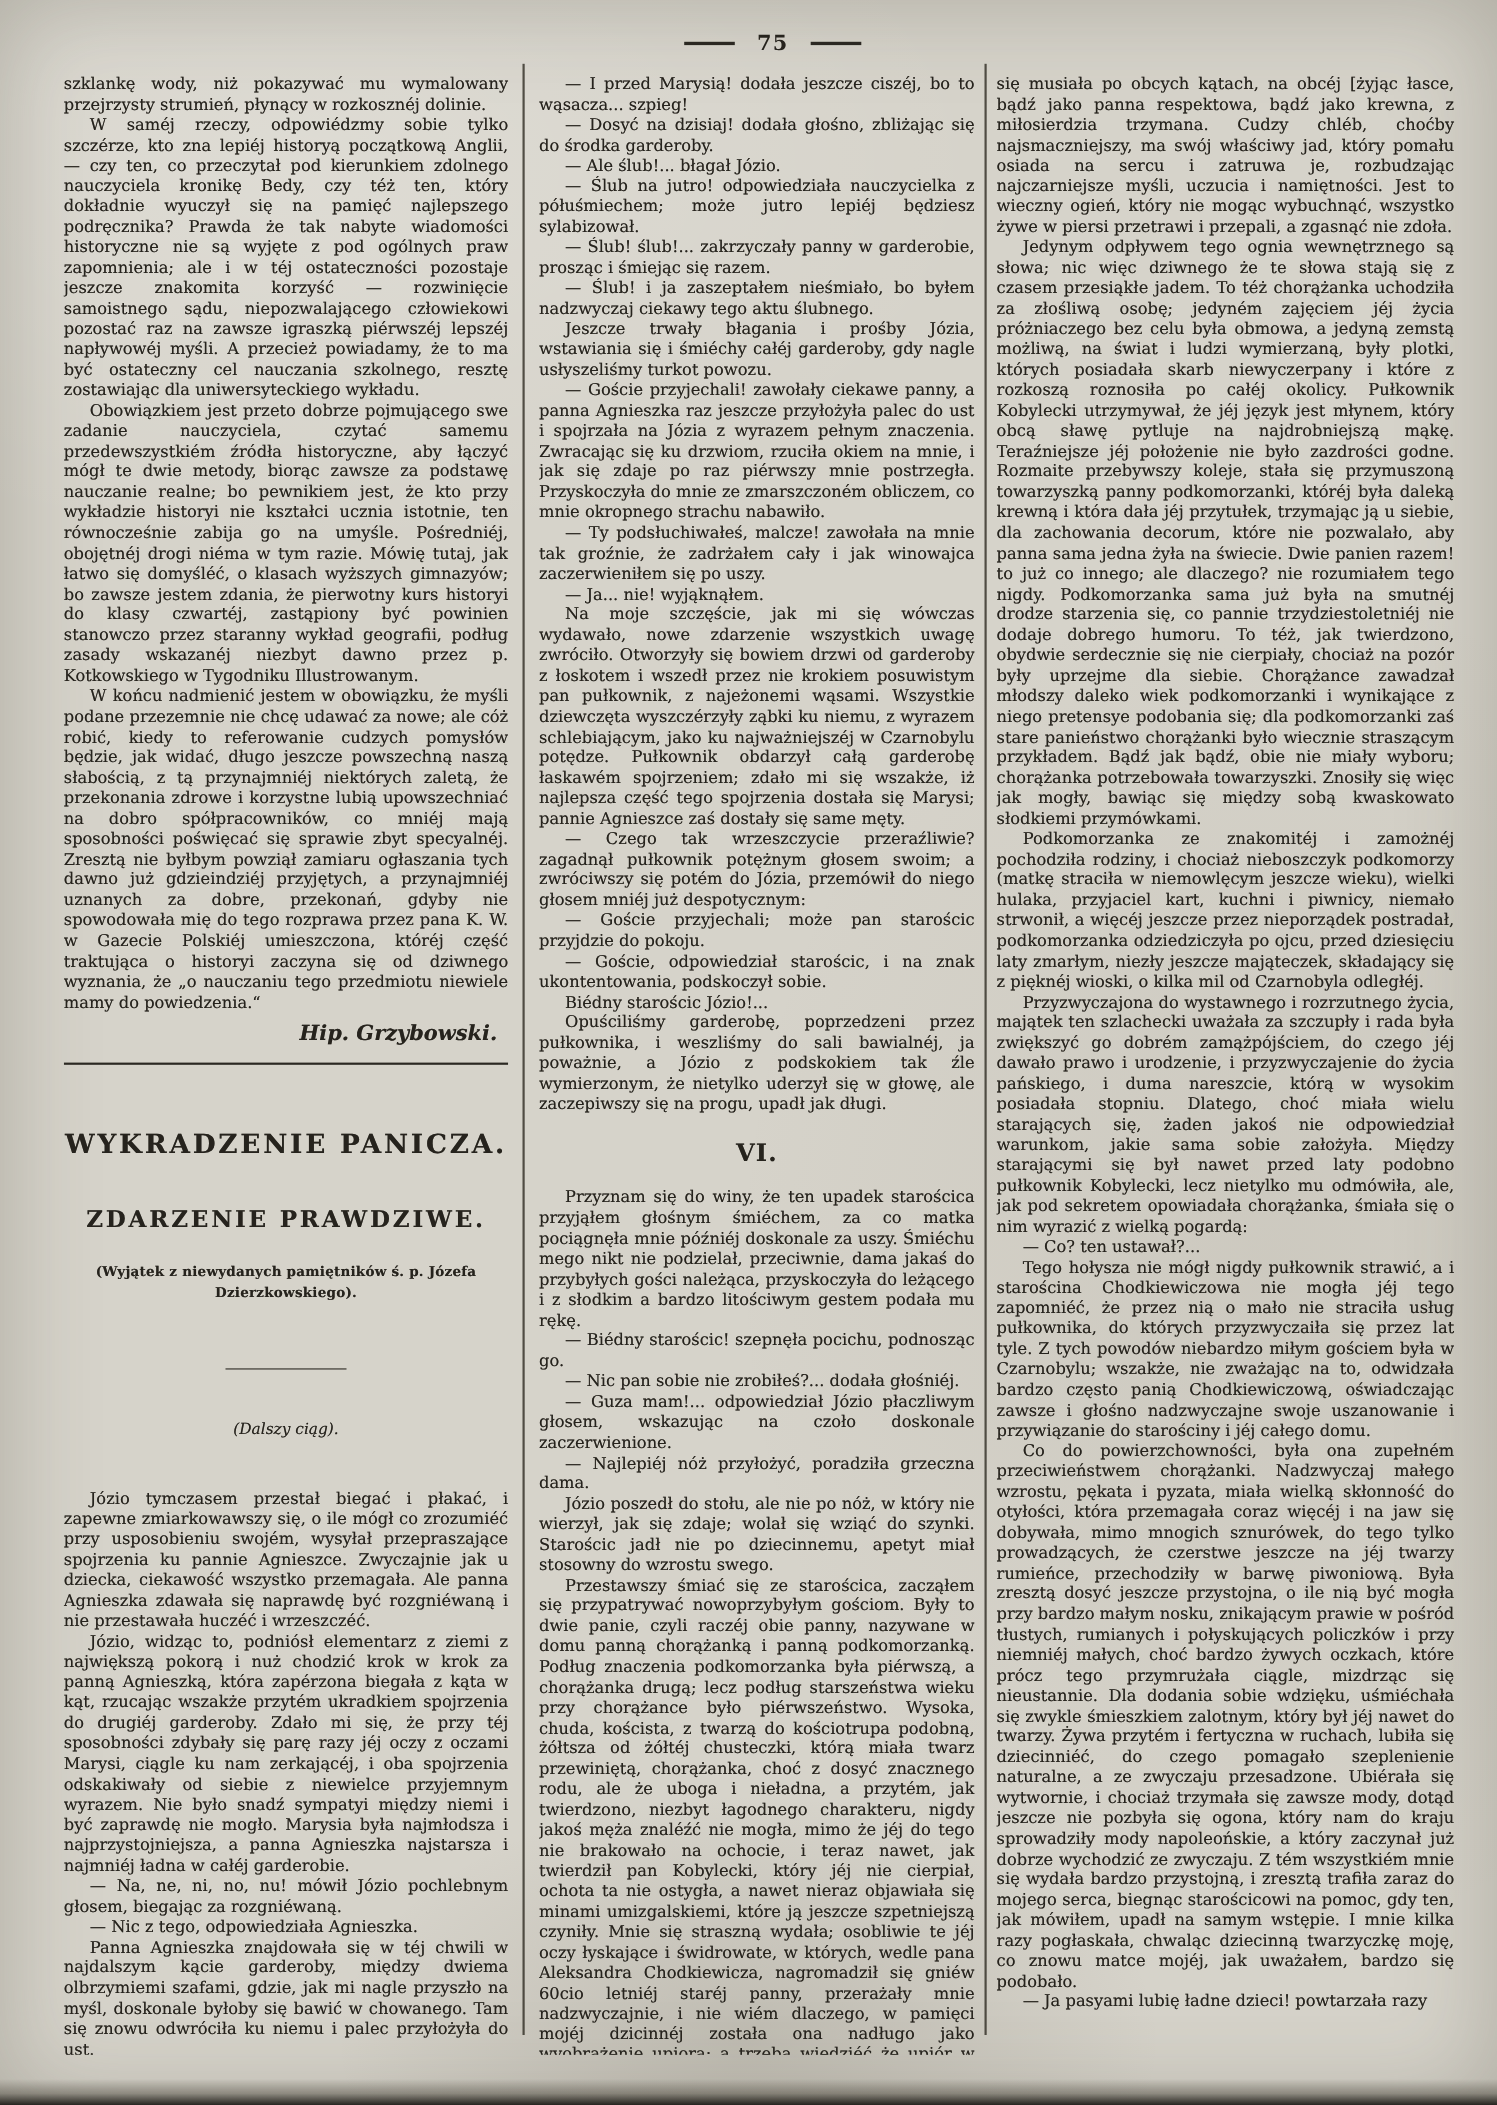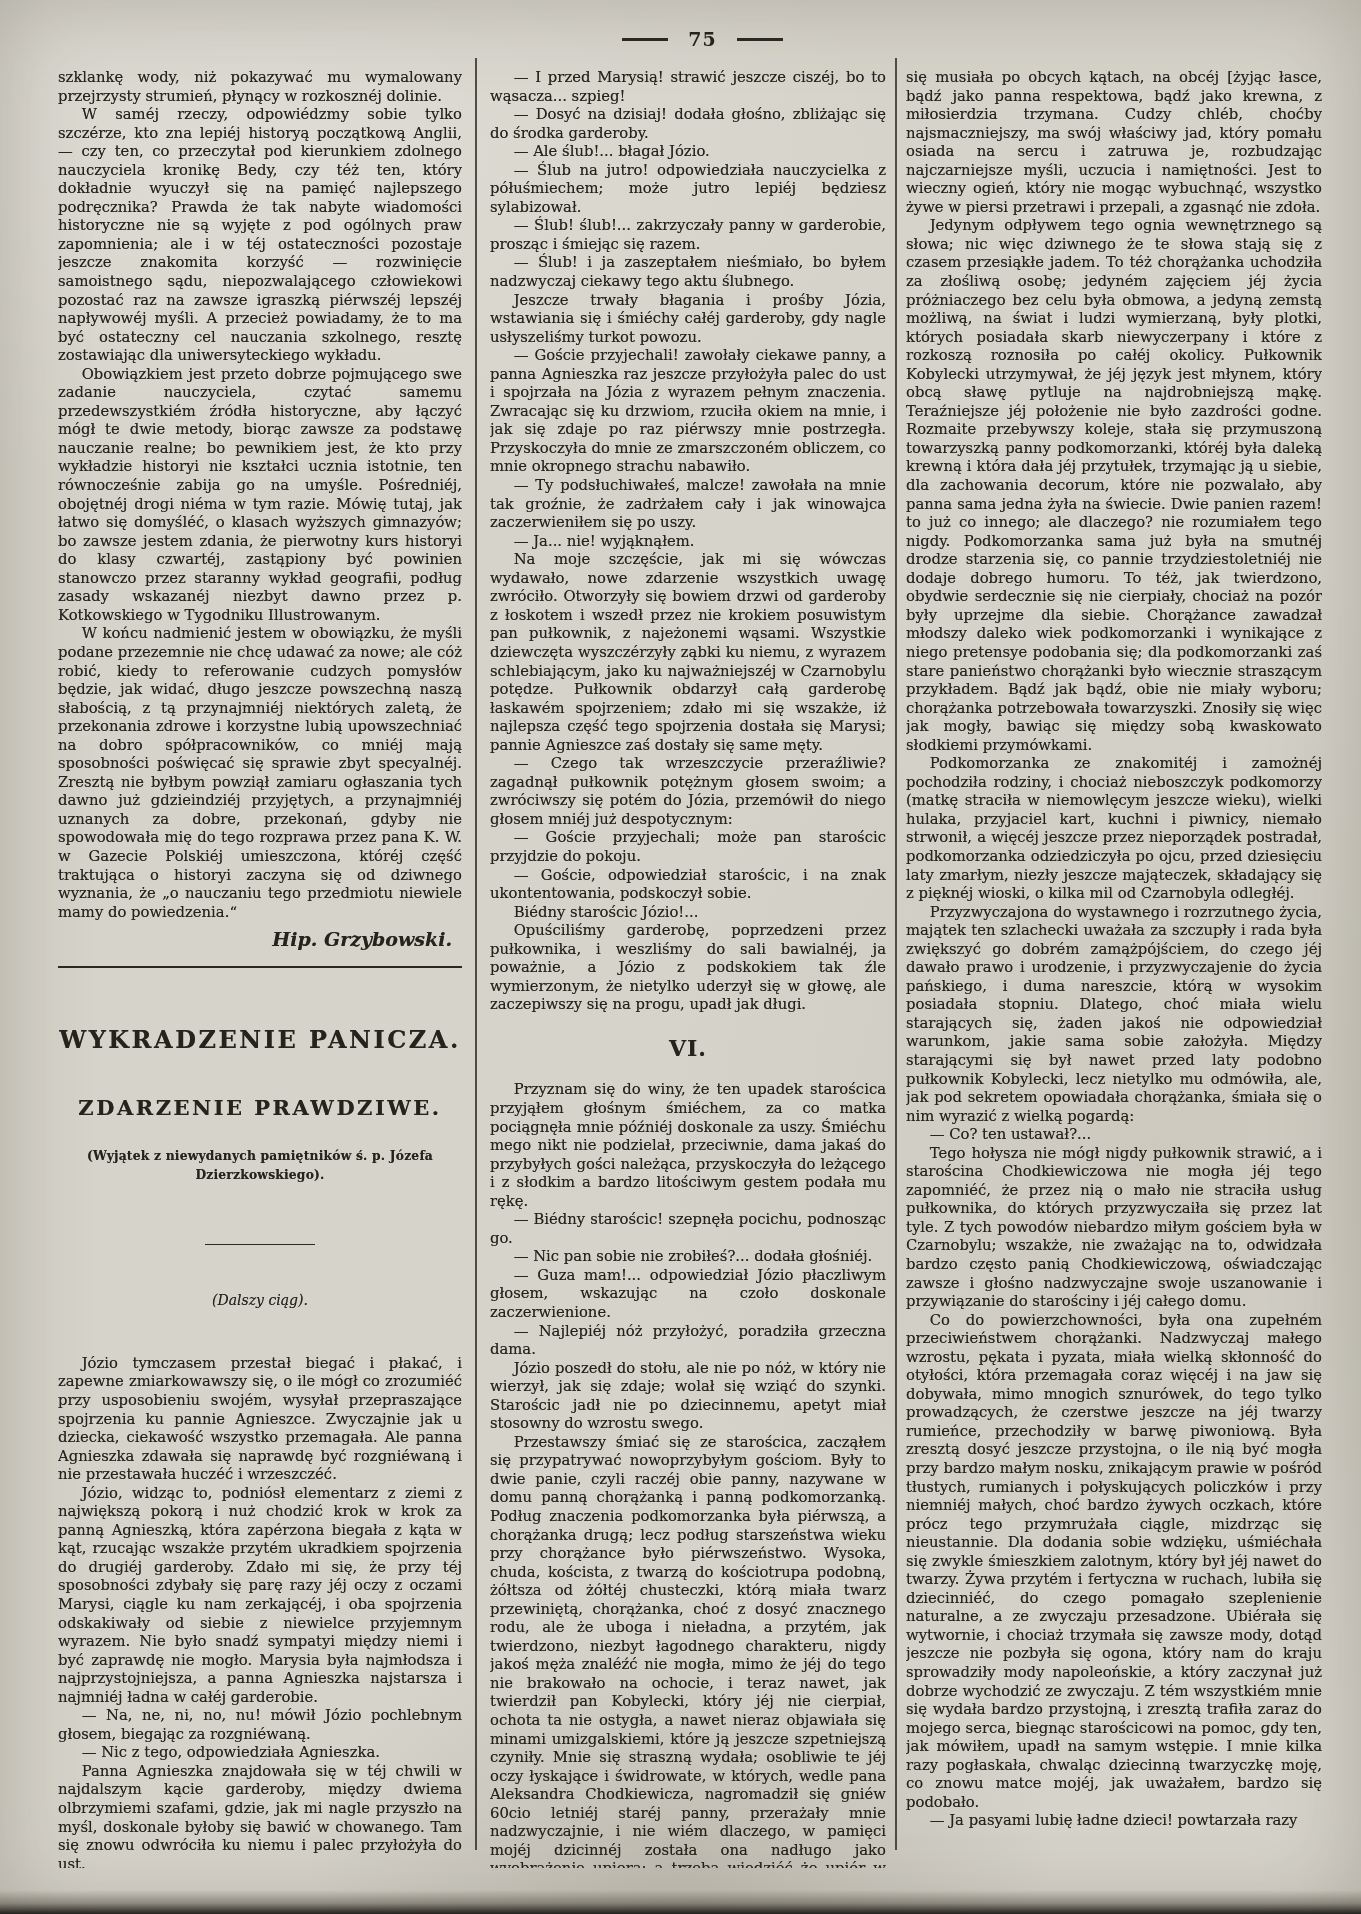--- a/index.html
+++ b/index.html
@@ -102,21 +102,21 @@
       <div class="blk blk-caption">(Wyjątek z niewydanych pamiętników ś. p. Józefa Dzierzkowskiego).</div>
       <div class="blk blk-rule-short"></div>
       <div class="blk blk-stage">(Dalszy ciąg).</div>
       <div class="blk blk-p">Józio tymczasem przestał biegać i płakać, i zapewne zmiarkowawszy się, o ile mógł co zrozumiéć przy usposobieniu swojém, wysyłał przepraszające spojrzenia ku pannie Agnieszce. Zwyczajnie jak u dziecka, ciekawość wszystko przemagała. Ale panna Agnieszka zdawała się naprawdę być rozgniéwaną i nie przestawała huczéć i wrzeszczéć.</div>
       <div class="blk blk-p">Józio, widząc to, podniósł elementarz z ziemi z największą pokorą i nuż chodzić krok w krok za panną Agnieszką, która zapérzona biegała z kąta w kąt, rzucając wszakże przytém ukradkiem spojrzenia do drugiéj garderoby. Zdało mi się, że przy téj sposobności zdybały się parę razy jéj oczy z oczami Marysi, ciągle ku nam zerkającéj, i oba spojrzenia odskakiwały od siebie z niewielce przyjemnym wyrazem. Nie było snadź sympatyi między niemi i być zaprawdę nie mogło. Marysia była najmłodsza i najprzystojniejsza, a panna Agnieszka najstarsza i najmniéj ładna w całéj garderobie.</div>
       <div class="blk blk-p">— Na, ne, ni, no, nu! mówił Józio pochlebnym głosem, biegając za rozgniéwaną.</div>
       <div class="blk blk-p">— Nic z tego, odpowiedziała Agnieszka.</div>
       <div class="blk blk-p">Panna Agnieszka znajdowała się w téj chwili w najdalszym kącie garderoby, między dwiema olbrzymiemi szafami, gdzie, jak mi nagle przyszło na myśl, doskonale byłoby się bawić w chowanego. Tam się znowu odwróciła ku niemu i palec przyłożyła do ust.</div>
     </div>
   <div id="col-2" class="col">
-      <div class="blk blk-p">— I przed Marysią! strawić jeszcze ciszéj, bo to wąsacza... szpieg!</div>
+      <div class="blk blk-p">— I przed Marysią! dodała jeszcze ciszéj, bo to wąsacza... szpieg!</div>
       <div class="blk blk-p">— Dosyć na dzisiaj! dodała głośno, zbliżając się do środka garderoby.</div>
       <div class="blk blk-p">— Ale ślub!... błagał Józio.</div>
       <div class="blk blk-p">— Ślub na jutro! odpowiedziała nauczycielka z półuśmiechem; może jutro lepiéj będziesz sylabizował.</div>
       <div class="blk blk-p">— Ślub! ślub!... zakrzyczały panny w garderobie, prosząc i śmiejąc się razem.</div>
       <div class="blk blk-p">— Ślub! i ja zaszeptałem nieśmiało, bo byłem nadzwyczaj ciekawy tego aktu ślubnego.</div>
       <div class="blk blk-p">Jeszcze trwały błagania i prośby Józia, wstawiania się i śmiéchy całéj garderoby, gdy nagle usłyszeliśmy turkot powozu.</div>
       <div class="blk blk-p">— Goście przyjechali! zawołały ciekawe panny, a panna Agnieszka raz jeszcze przyłożyła palec do ust i spojrzała na Józia z wyrazem pełnym znaczenia. Zwracając się ku drzwiom, rzuciła okiem na mnie, i jak się zdaje po raz piérwszy mnie postrzegła. Przyskoczyła do mnie ze zmarszczoném obliczem, co mnie okropnego strachu nabawiło.</div>
       <div class="blk blk-p">— Ty podsłuchiwałeś, malcze! zawołała na mnie tak groźnie, że zadrżałem cały i jak winowajca zaczerwieniłem się po uszy.</div>
       <div class="blk blk-p">— Ja... nie! wyjąknąłem.</div>
       <div class="blk blk-p">Na moje szczęście, jak mi się wówczas wydawało, nowe zdarzenie wszystkich uwagę zwróciło. Otworzyły się bowiem drzwi od garderoby z łoskotem i wszedł przez nie krokiem posuwistym pan pułkownik, z najeżonemi wąsami. Wszystkie dziewczęta wyszczérzyły ząbki ku niemu, z wyrazem schlebiającym, jako ku najważniejszéj w Czarnobylu potędze. Pułkownik obdarzył całą garderobę łaskawém spojrzeniem; zdało mi się wszakże, iż najlepsza część tego spojrzenia dostała się Marysi; pannie Agnieszce zaś dostały się same męty.</div>

